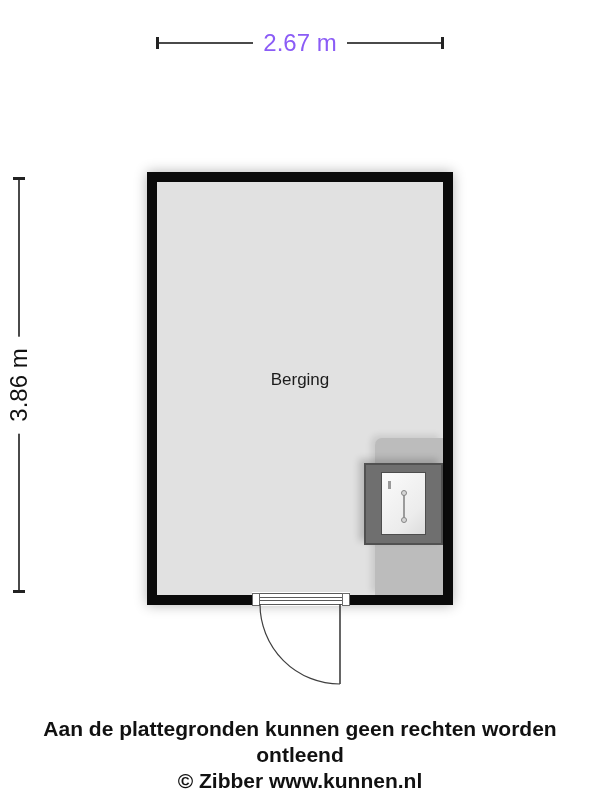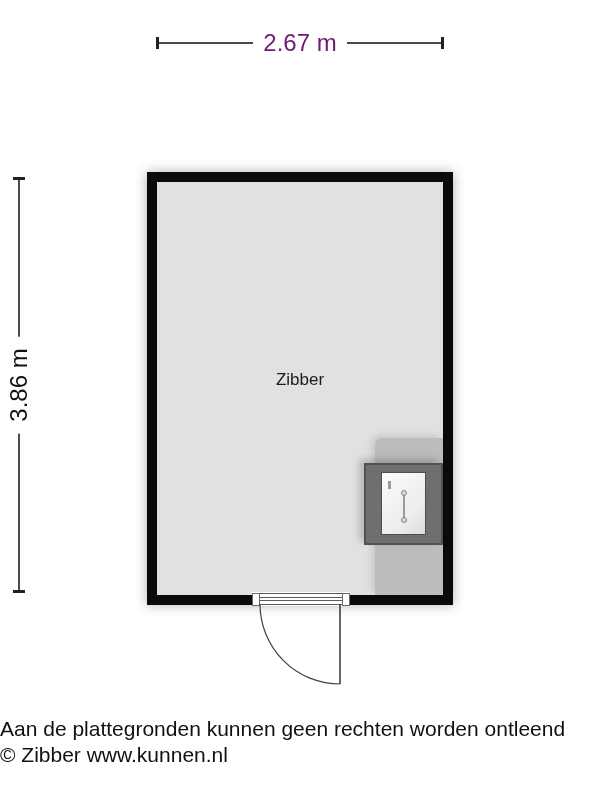--- a/index.html
+++ b/index.html
@@ -21,21 +21,21 @@
   .dim-tick-v {
     position: absolute; width: 3px; height: 12px; top: 37px;
     background: #222222;
   }
   .dim-top-label-wrap {
     position: absolute; left: 157px; top: 28px; width: 286px;
     text-align: center;
   }
   .dim-top-label-wrap span {
     display: inline-block; background: #ffffff; padding: 0 10px;
-    font-size: 24px; line-height: 30px; color: #701a75;
+    font-size: 24px; line-height: 30px; color: #8b5cf6;
   }
   .dim-left-line {
     position: absolute; left: 18px; top: 178px;
     width: 2px; height: 414px; background: #4a4a4a;
   }
   .dim-tick-h {
     position: absolute; width: 12px; height: 3px; left: 13px;
     background: #222222;
   }
   .dim-left-label-wrap {
@@ -117,21 +117,21 @@
     background: #ffffff; border: 1px solid #6a6a6a;
   }
   .door-svg {
     position: absolute; left: 0; top: 0; width: 600px; height: 800px;
     pointer-events: none;
   }
 
   
   .footer {
     position: absolute; left: 0; right: 0; top: 716px;
-    font-size: 21px; line-height: 26px; color: #111111;
+    text-align: center; font-size: 21px; line-height: 26px; color: #111111; font-weight: bold;
   }
 </style>
 </head>
 <body>
 
 <div class="canvas">
 
   <div class="dim-top-line"></div>
   <div class="dim-tick-v" style="left:156px;"></div>
   <div class="dim-tick-v" style="left:441px;"></div>
@@ -140,21 +140,21 @@
   </div>
 
   <div class="dim-left-line"></div>
   <div class="dim-tick-h" style="top:177px;"></div>
   <div class="dim-tick-h" style="top:590px;"></div>
   <div class="dim-left-label-wrap">
     <span>3.86 m</span>
   </div>
 
   <div class="room">
-    <div class="room-label">Zibber</div>
+    <div class="room-label">Berging</div>
   </div>
 
   <div class="appliance-zone"></div>
   <div class="boiler">
     <div class="boiler-panel">
       <div class="boiler-vent"></div>
       <div class="boiler-rod"></div>
       <div class="boiler-knob knob-top"></div>
       <div class="boiler-knob knob-bottom"></div>
     </div>

